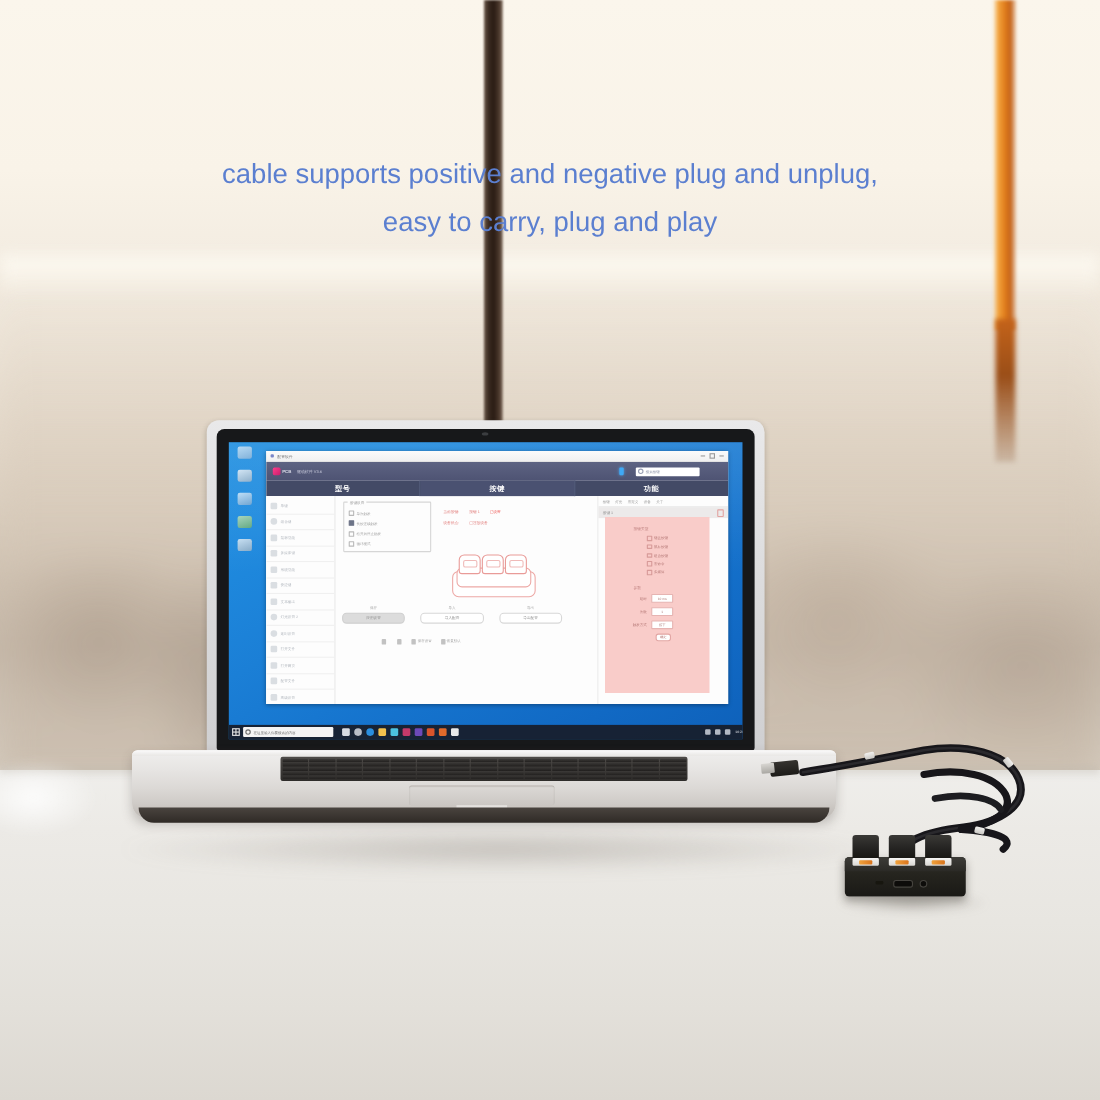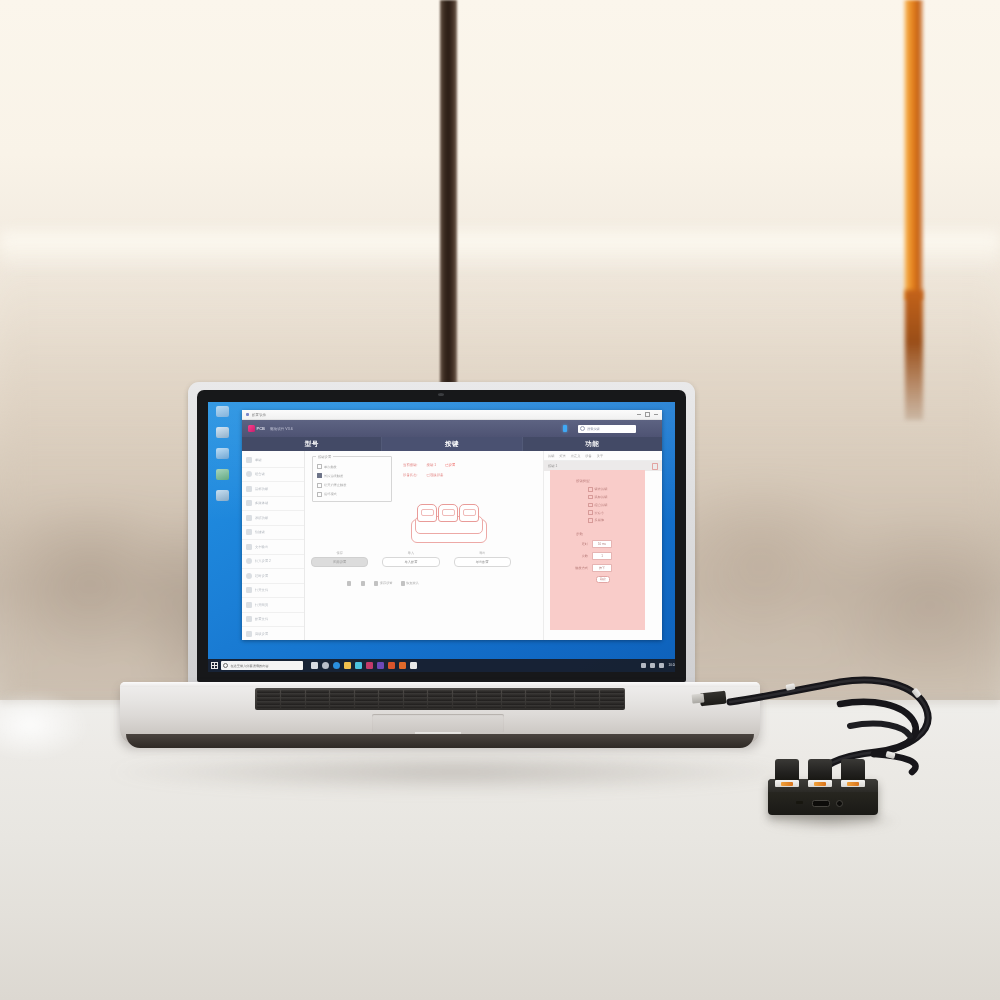--- a/index.html
+++ b/index.html
@@ -354,20 +354,22 @@
   <div class="bar-dark"></div>
   <div class="bar-orange"></div>
   <div class="bar-orange2"></div>
 
   <div class="desk"></div>
   <div class="desk-edge"></div>
   <div class="desk-corner"></div>
   <div class="desk-shadow"></div>
 
   <div class="subtitle">
+    <div>cable supports positive and negative plug and unplug,</div>
+    <div>easy to carry, plug and play</div>
   </div>
 
   <div class="laptop">
     <div class="lid"></div>
     <div class="lid-inner"></div>
     <div class="cam"></div>
 
     <div class="screen">
       <div class="scr-glow"></div>
 

